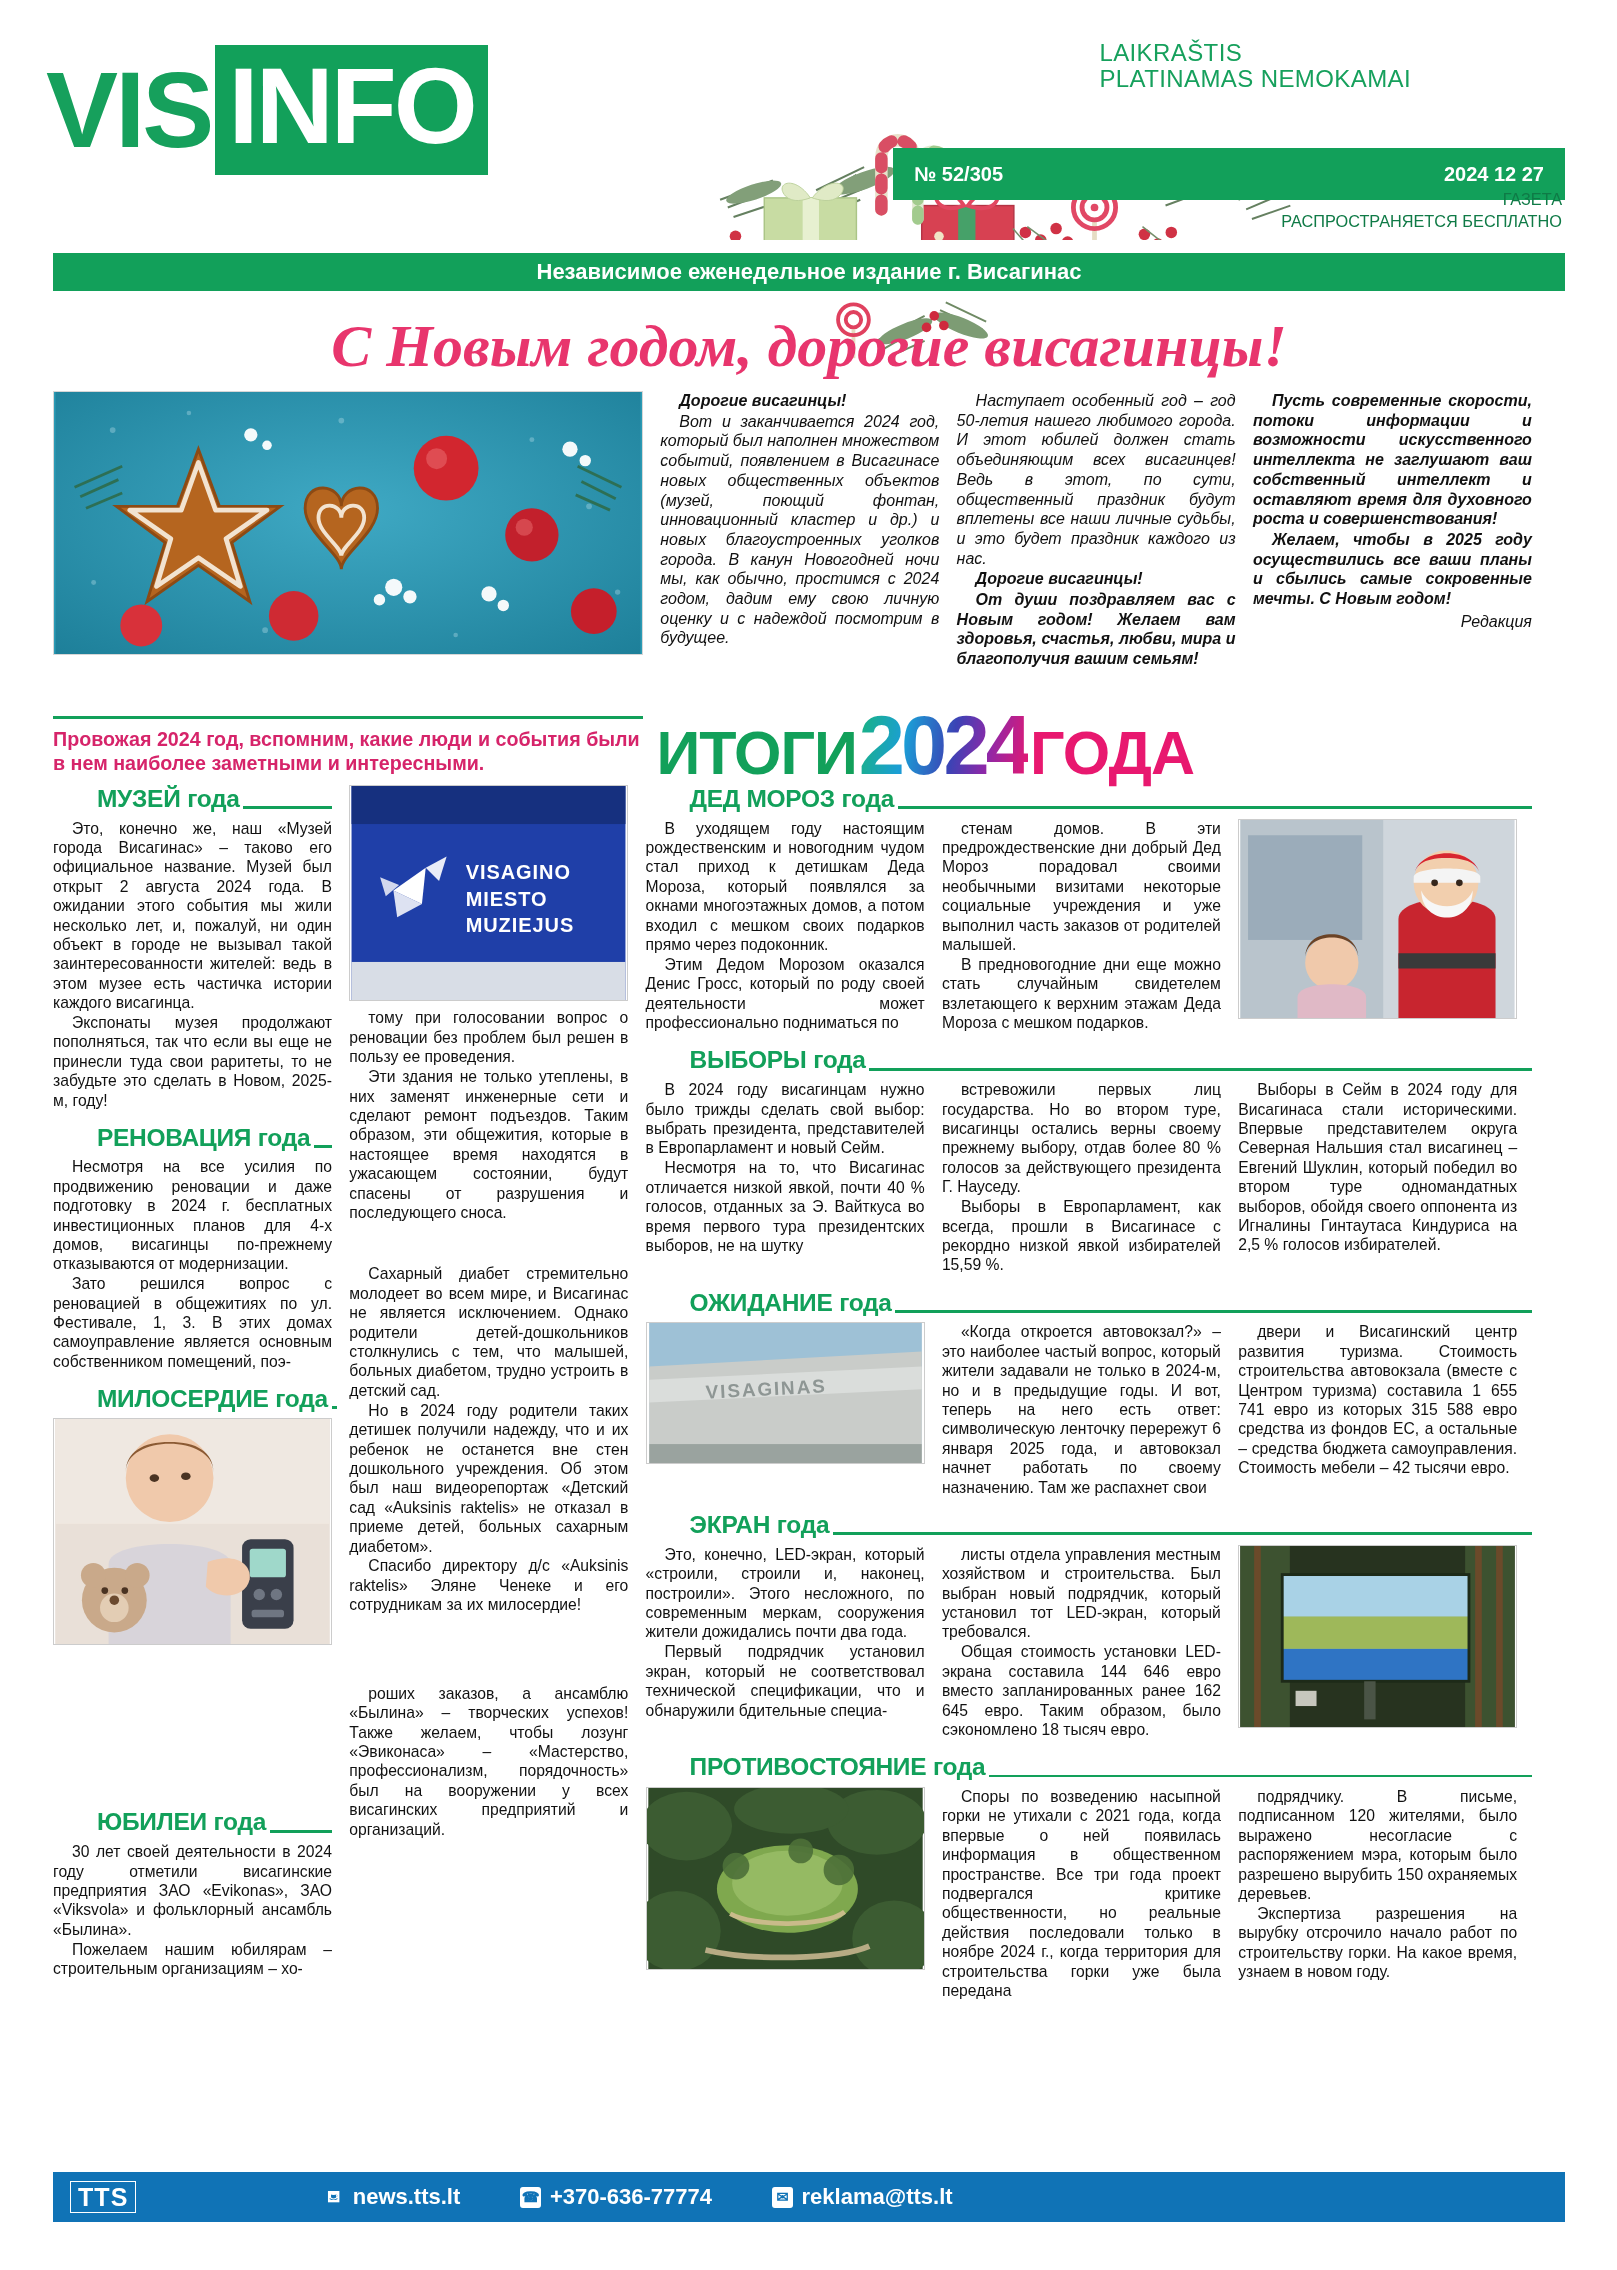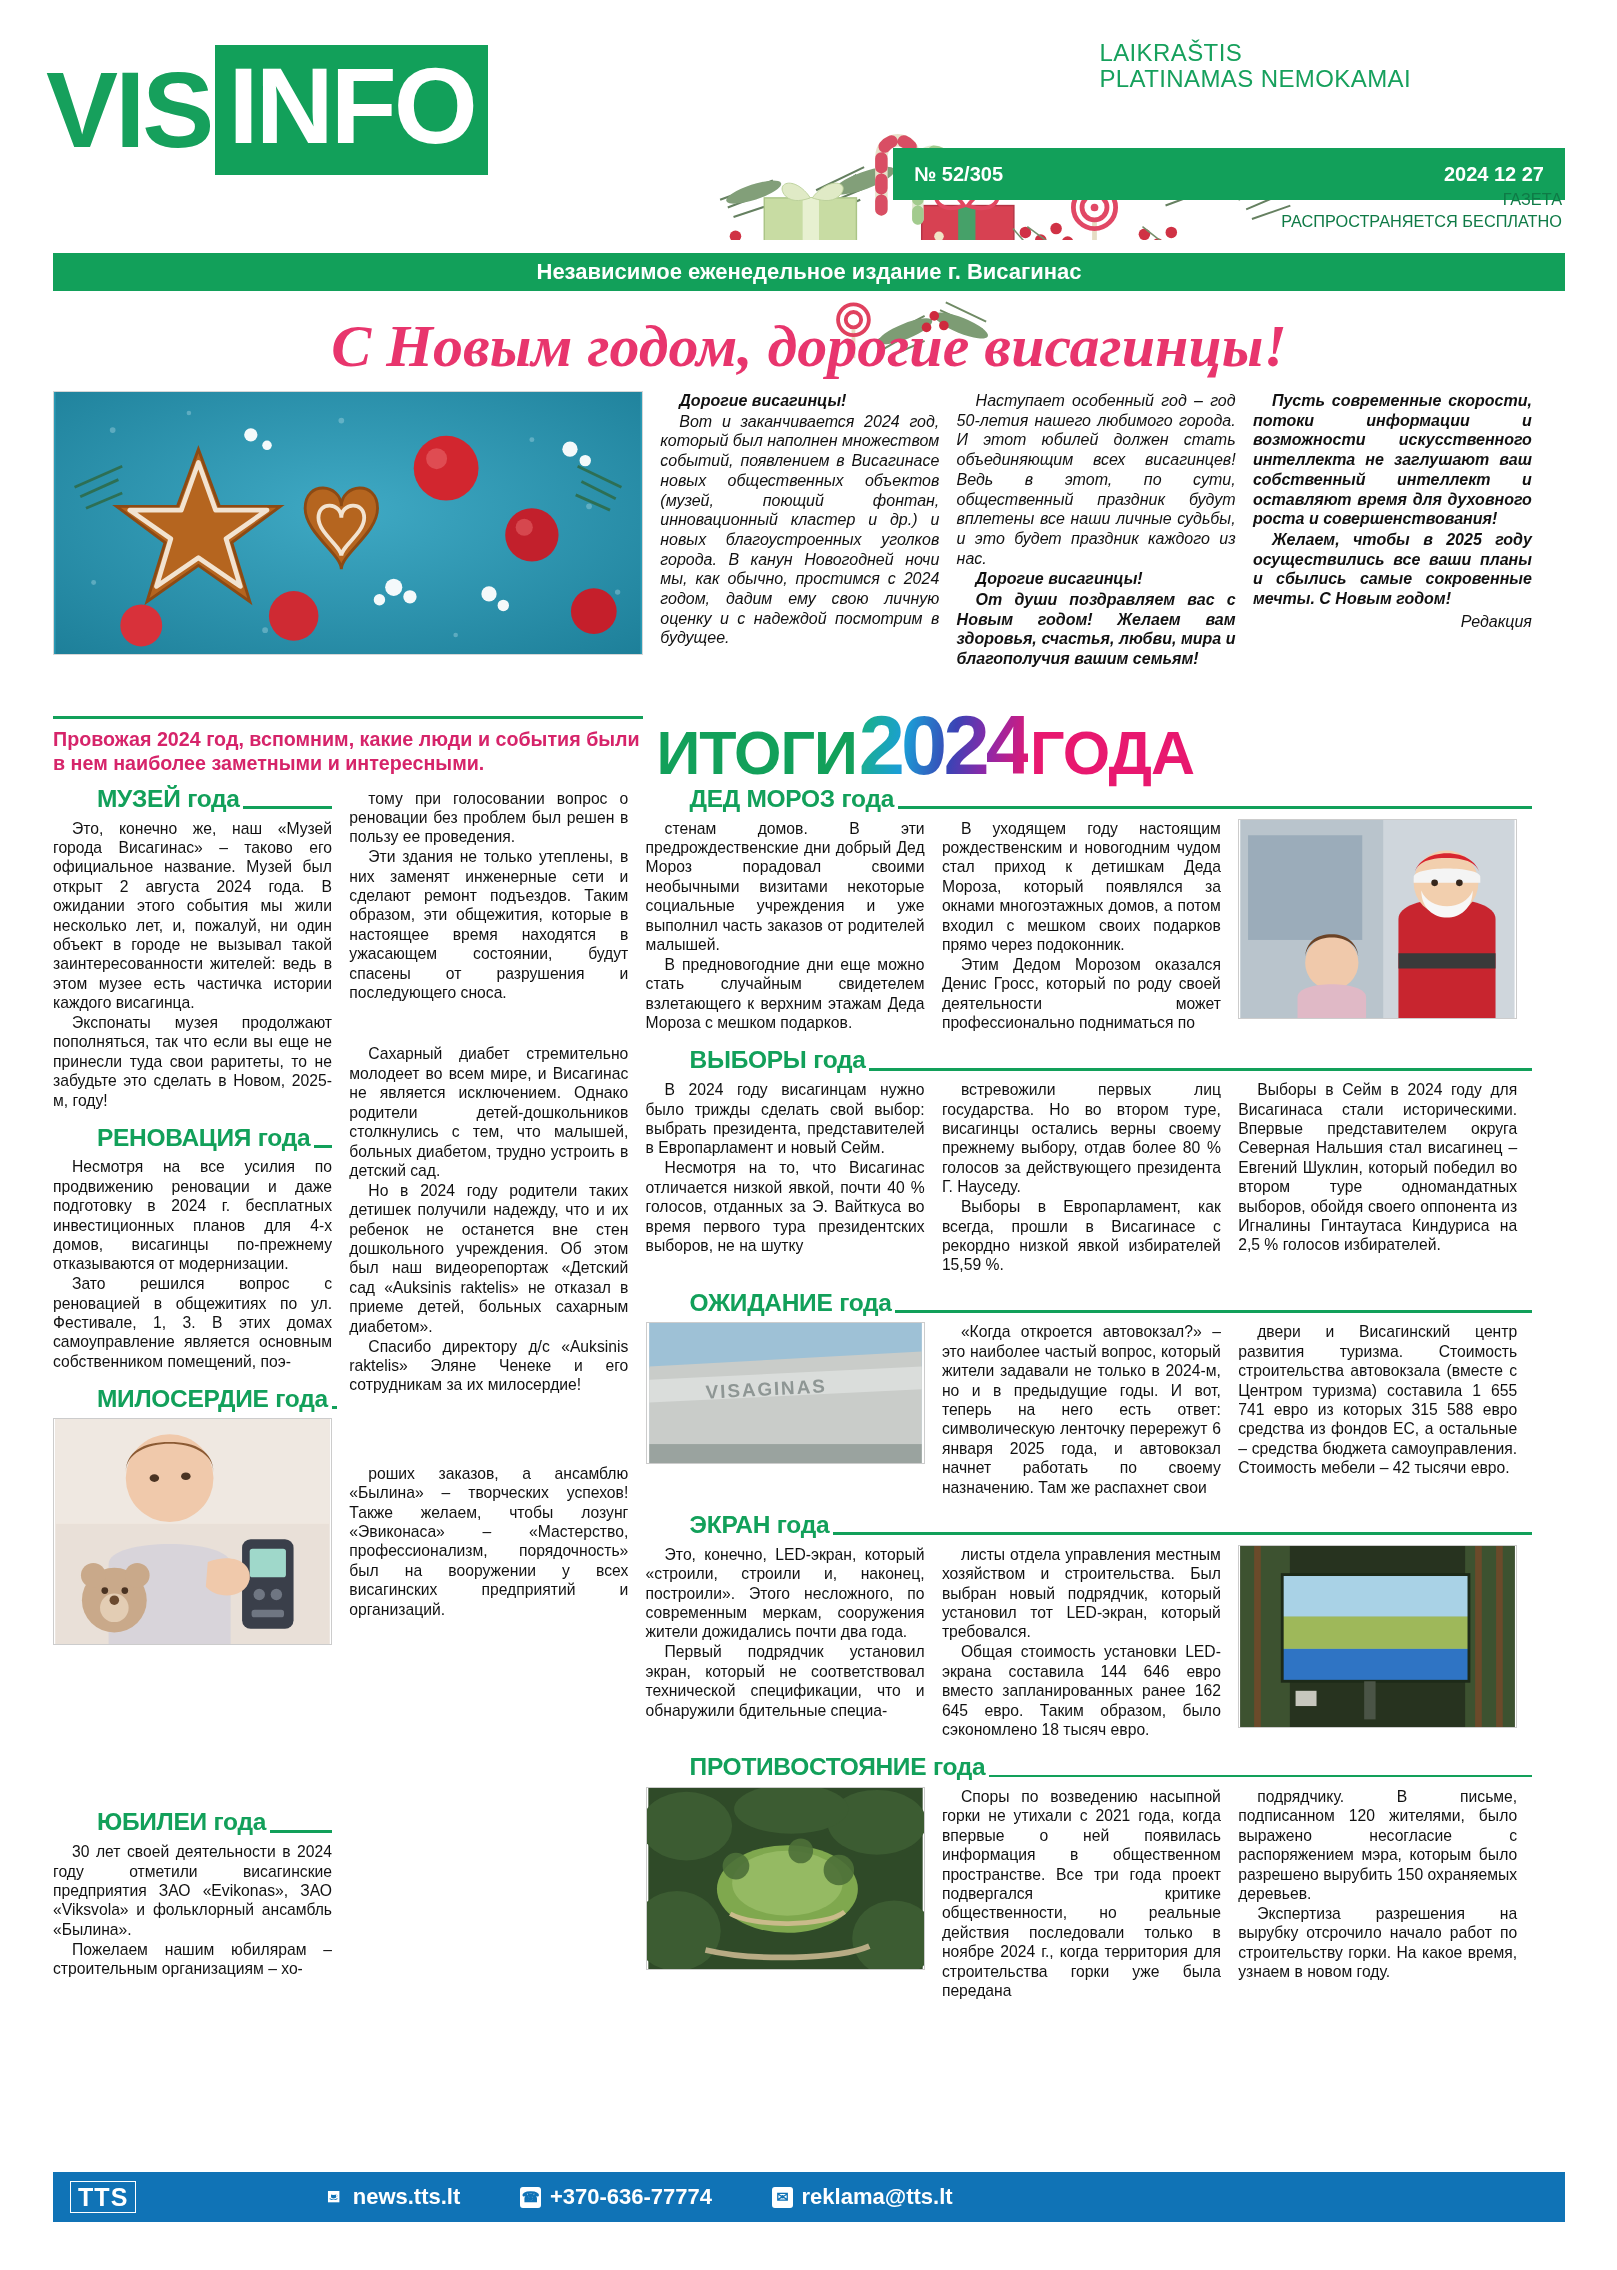--- a/index.html
+++ b/index.html
@@ -600,20 +600,37 @@
         <span class="rule"></span>
       </div>
       <div class="body-txt">
         <p>30 лет своей деятельности в 2024 году отметили висагинские предприятия ЗАО «Evikonas», ЗАО «Viksvola» и фольклорный ансамбль «Былина».</p>
         <p>Пожелаем нашим юбилярам – строительным организациям – хо-</p>
       </div>
     </div>
 
     <div class="col">
 
+      <div class="photo" style="height:216px;margin-top:0">
+        <svg viewBox="0 0 288 225" style="width:100%;height:100%">
+          <rect width="288" height="225" fill="#1f3fa8"></rect>
+          <rect y="0" width="288" height="40" fill="#16307f"></rect>
+          <rect y="185" width="288" height="40" fill="#d8dde6"></rect>
+
+          <g fill="#ffffff">
+            <path d="M44 110 L78 86 L74 124 Z"></path>
+            <path d="M44 110 L74 124 L48 138 Z" opacity="0.85"></path>
+            <path d="M78 86 L100 74 L92 100 Z" opacity="0.9"></path>
+            <path d="M30 96 L50 104 L36 116 Z" opacity="0.8"></path>
+          </g>
+          <text x="120" y="98" fill="#ffffff" font-family="Liberation Sans, sans-serif" font-size="21" font-weight="bold" letter-spacing="1">VISAGINO</text>
+          <text x="120" y="126" fill="#ffffff" font-family="Liberation Sans, sans-serif" font-size="21" font-weight="bold" letter-spacing="1">MIESTO</text>
+          <text x="120" y="154" fill="#ffffff" font-family="Liberation Sans, sans-serif" font-size="21" font-weight="bold" letter-spacing="1">MUZIEJUS</text>
+        </svg>
+      </div>
 
       <div class="body-txt" style="margin-top:3.8px">
         <p>тому при голосовании вопрос о реновации без проблем был решен в пользу ее проведения.</p>
         <p>Эти здания не только утеплены, в них заменят инженерные сети и сделают ремонт подъездов. Таким образом, эти общежития, которые в настоящее время находятся в ужасающем состоянии, будут спасены от разрушения и последующего сноса.</p>
       </div>
 
       <div class="body-txt" style="margin-top:42px">
         <p>Сахарный диабет стремительно молодеет во всем мире, и Висагинас не является исключением. Однако родители детей-дошкольников столкнулись с тем, что малышей, больных диабетом, трудно устроить в детский сад.</p>
         <p>Но в 2024 году родители таких детишек получили надежду, что и их ребенок не останется вне стен дошкольного учреждения. Об этом был наш видеорепортаж «Детский сад «Auksinis raktelis» не отказал в приеме детей, больных сахарным диабетом».</p>
         <p>Спасибо директору д/с «Auksinis raktelis» Эляне Ченеке и его сотрудникам за их милосердие!</p>
@@ -626,26 +643,26 @@
 
     <div style="width:886px;flex:0 0 auto;">
 
       <div class="sec-head">
         <span class="cap">ДЕД МОРОЗ</span>
         <span class="low">года</span>
         <span class="rule"></span>
       </div>
       <div style="display:flex;gap:17.3px">
         <div class="col body-txt">
+          <p>В уходящем году настоящим рождественским и новогодним чудом стал приход к детишкам Деда Мороза, который появлялся за окнами многоэтажных домов, а потом входил с мешком своих подарков прямо через подоконник.</p>
+          <p>Этим Дедом Морозом оказался Денис Гросс, который по роду своей деятельности может профессионально подниматься по</p>
+        </div>
+        <div class="col body-txt">
           <p>стенам домов. В эти предрождественские дни добрый Дед Мороз порадовал своими необычными визитами некоторые социальные учреждения и уже выполнил часть заказов от родителей малышей.</p>
           <p>В предновогодние дни еще можно стать случайным свидетелем взлетающего к верхним этажам Деда Мороза с мешком подарков.</p>
-        </div>
-        <div class="col body-txt">
-          <p>В уходящем году настоящим рождественским и новогодним чудом стал приход к детишкам Деда Мороза, который появлялся за окнами многоэтажных домов, а потом входил с мешком своих подарков прямо через подоконник.</p>
-          <p>Этим Дедом Морозом оказался Денис Гросс, который по роду своей деятельности может профессионально подниматься по</p>
         </div>
         <div class="col">
           <div class="photo" style="height:200px;margin-top:0">
             <svg viewBox="0 0 288 208" style="width:100%;height:100%">
               <rect width="288" height="208" fill="#cfd6dc"></rect>
               <rect x="0" y="0" width="150" height="208" fill="#b9c4cc"></rect>
               <rect x="8" y="16" width="120" height="110" fill="#8fa3b2" opacity="0.7"></rect>
 
               <g>
                 <path d="M166 208 L166 104 C166 76, 268 76, 268 104 L268 208 Z" fill="#c8252f"></path>

